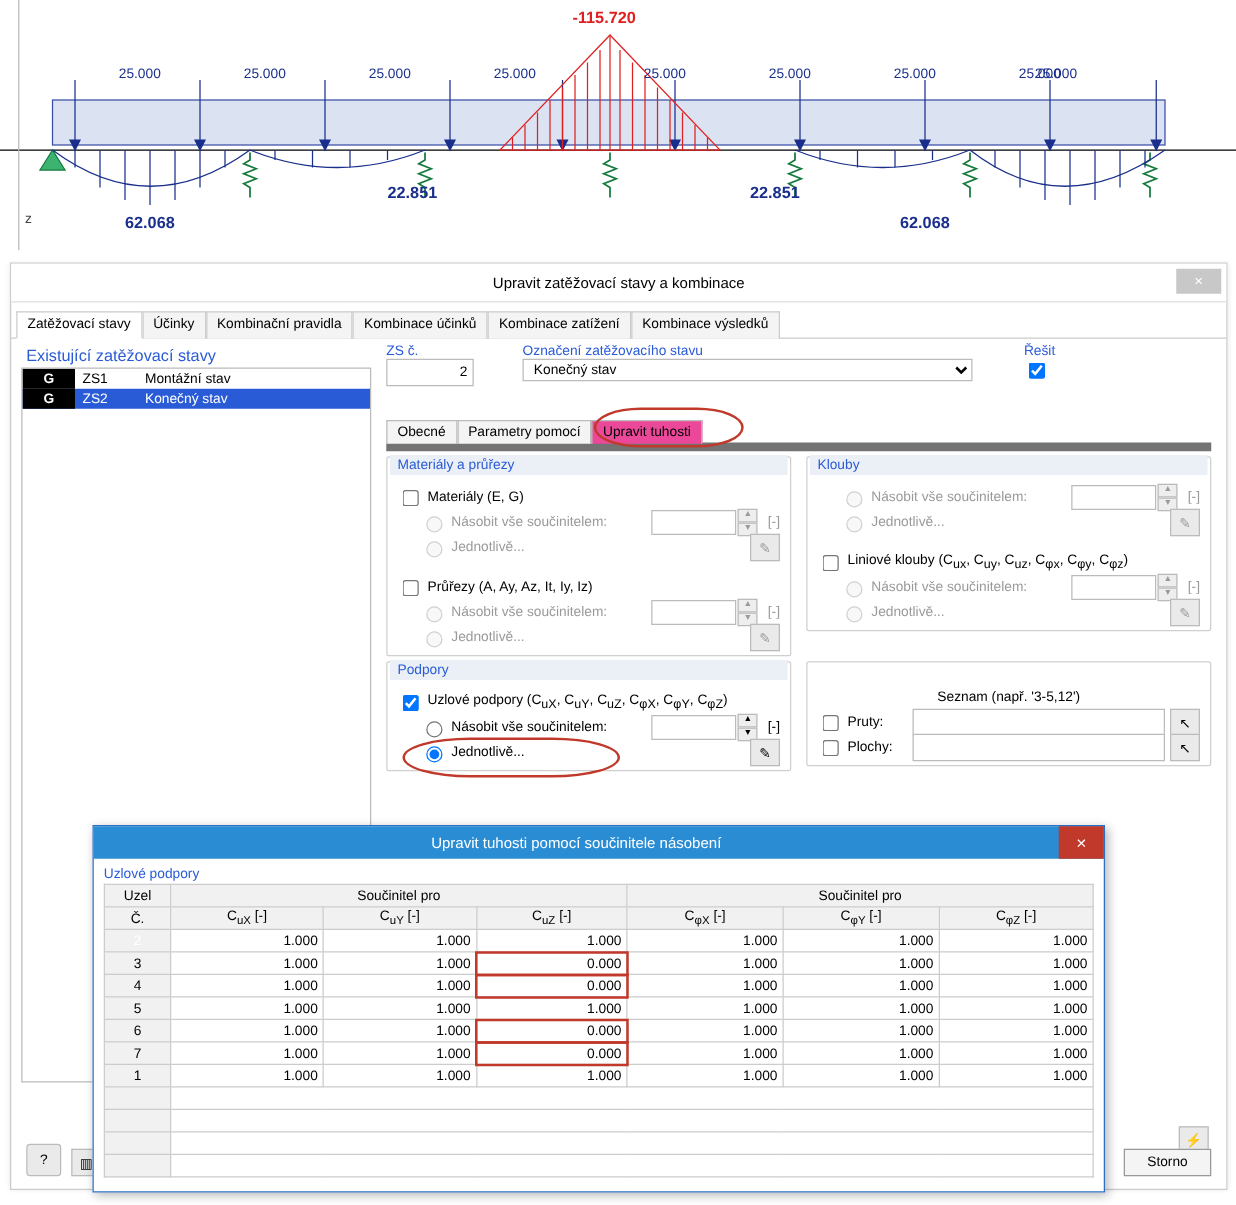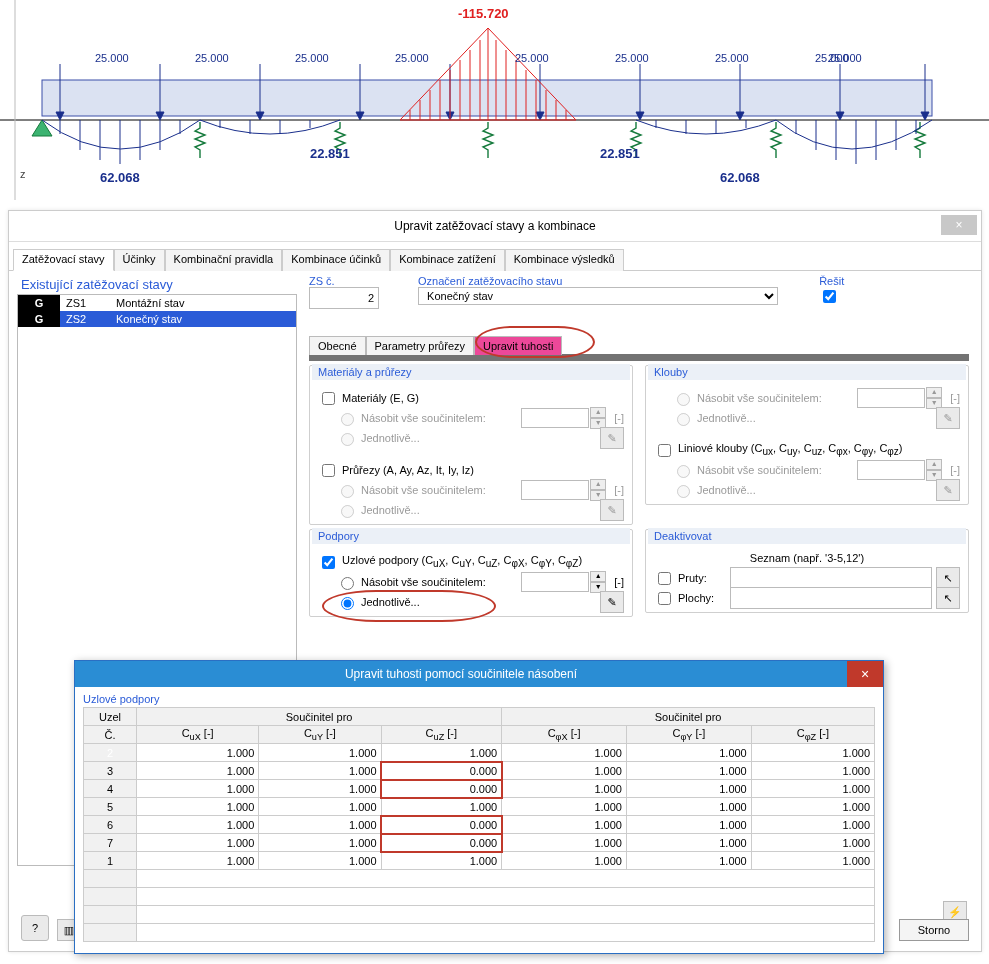--- a/index.html
+++ b/index.html
@@ -238,21 +238,21 @@
       </div>
       <div class="grp" style="width:60px">
         <label class="hdr">Řešit</label><br>
         <input type="checkbox" checked="" style="">
       </div>
     </div>
 
     <div class="right-pane">
       <div class="subtabs">
         <div class="subtab">Obecné</div>
-        <div class="subtab">Parametry průřezy</div>
+        <div class="subtab">Parametry pomocí</div>
         <div class="subtab active">Upravit tuhosti</div>
         <div class="oval" style="left:166px;top:-5px;width:96px;height:22px"></div>
       </div>
 
       <div class="twocol">
         <div>
           <div class="group-box">
             <div class="group-title">Materiály a průřezy</div>
             <div class="check-line">
                   <input type="checkbox" style="">
@@ -378,21 +378,20 @@
                   <input type="radio" name="sup" checked="" style="">
                   <span>Jednotlivě...</span>
                   <span style="flex:1"></span>
                   <span class="small-ico-btn">✎</span>
                 </div>
             <div class="oval" style="left:12px;top:60px;width:150px;height:22px"></div>
           </div>
         </div>
         <div>
           <div class="group-box">
-            <div class="group-title">Deaktivovat</div>
             <div style="text-align:center;margin-bottom:4px">Seznam (např. '3-5,12')</div>
             <div class="check-line">
                   <input type="checkbox" style="">
                   <span style="width:48px">Pruty:</span>
                   <input class="txtbox" style="flex: 1 1 0%;">
                   <span class="pick-btn">↖</span>
                 </div>
             <div class="check-line">
                   <input type="checkbox" style="">
                   <span style="width:48px">Plochy:</span>

